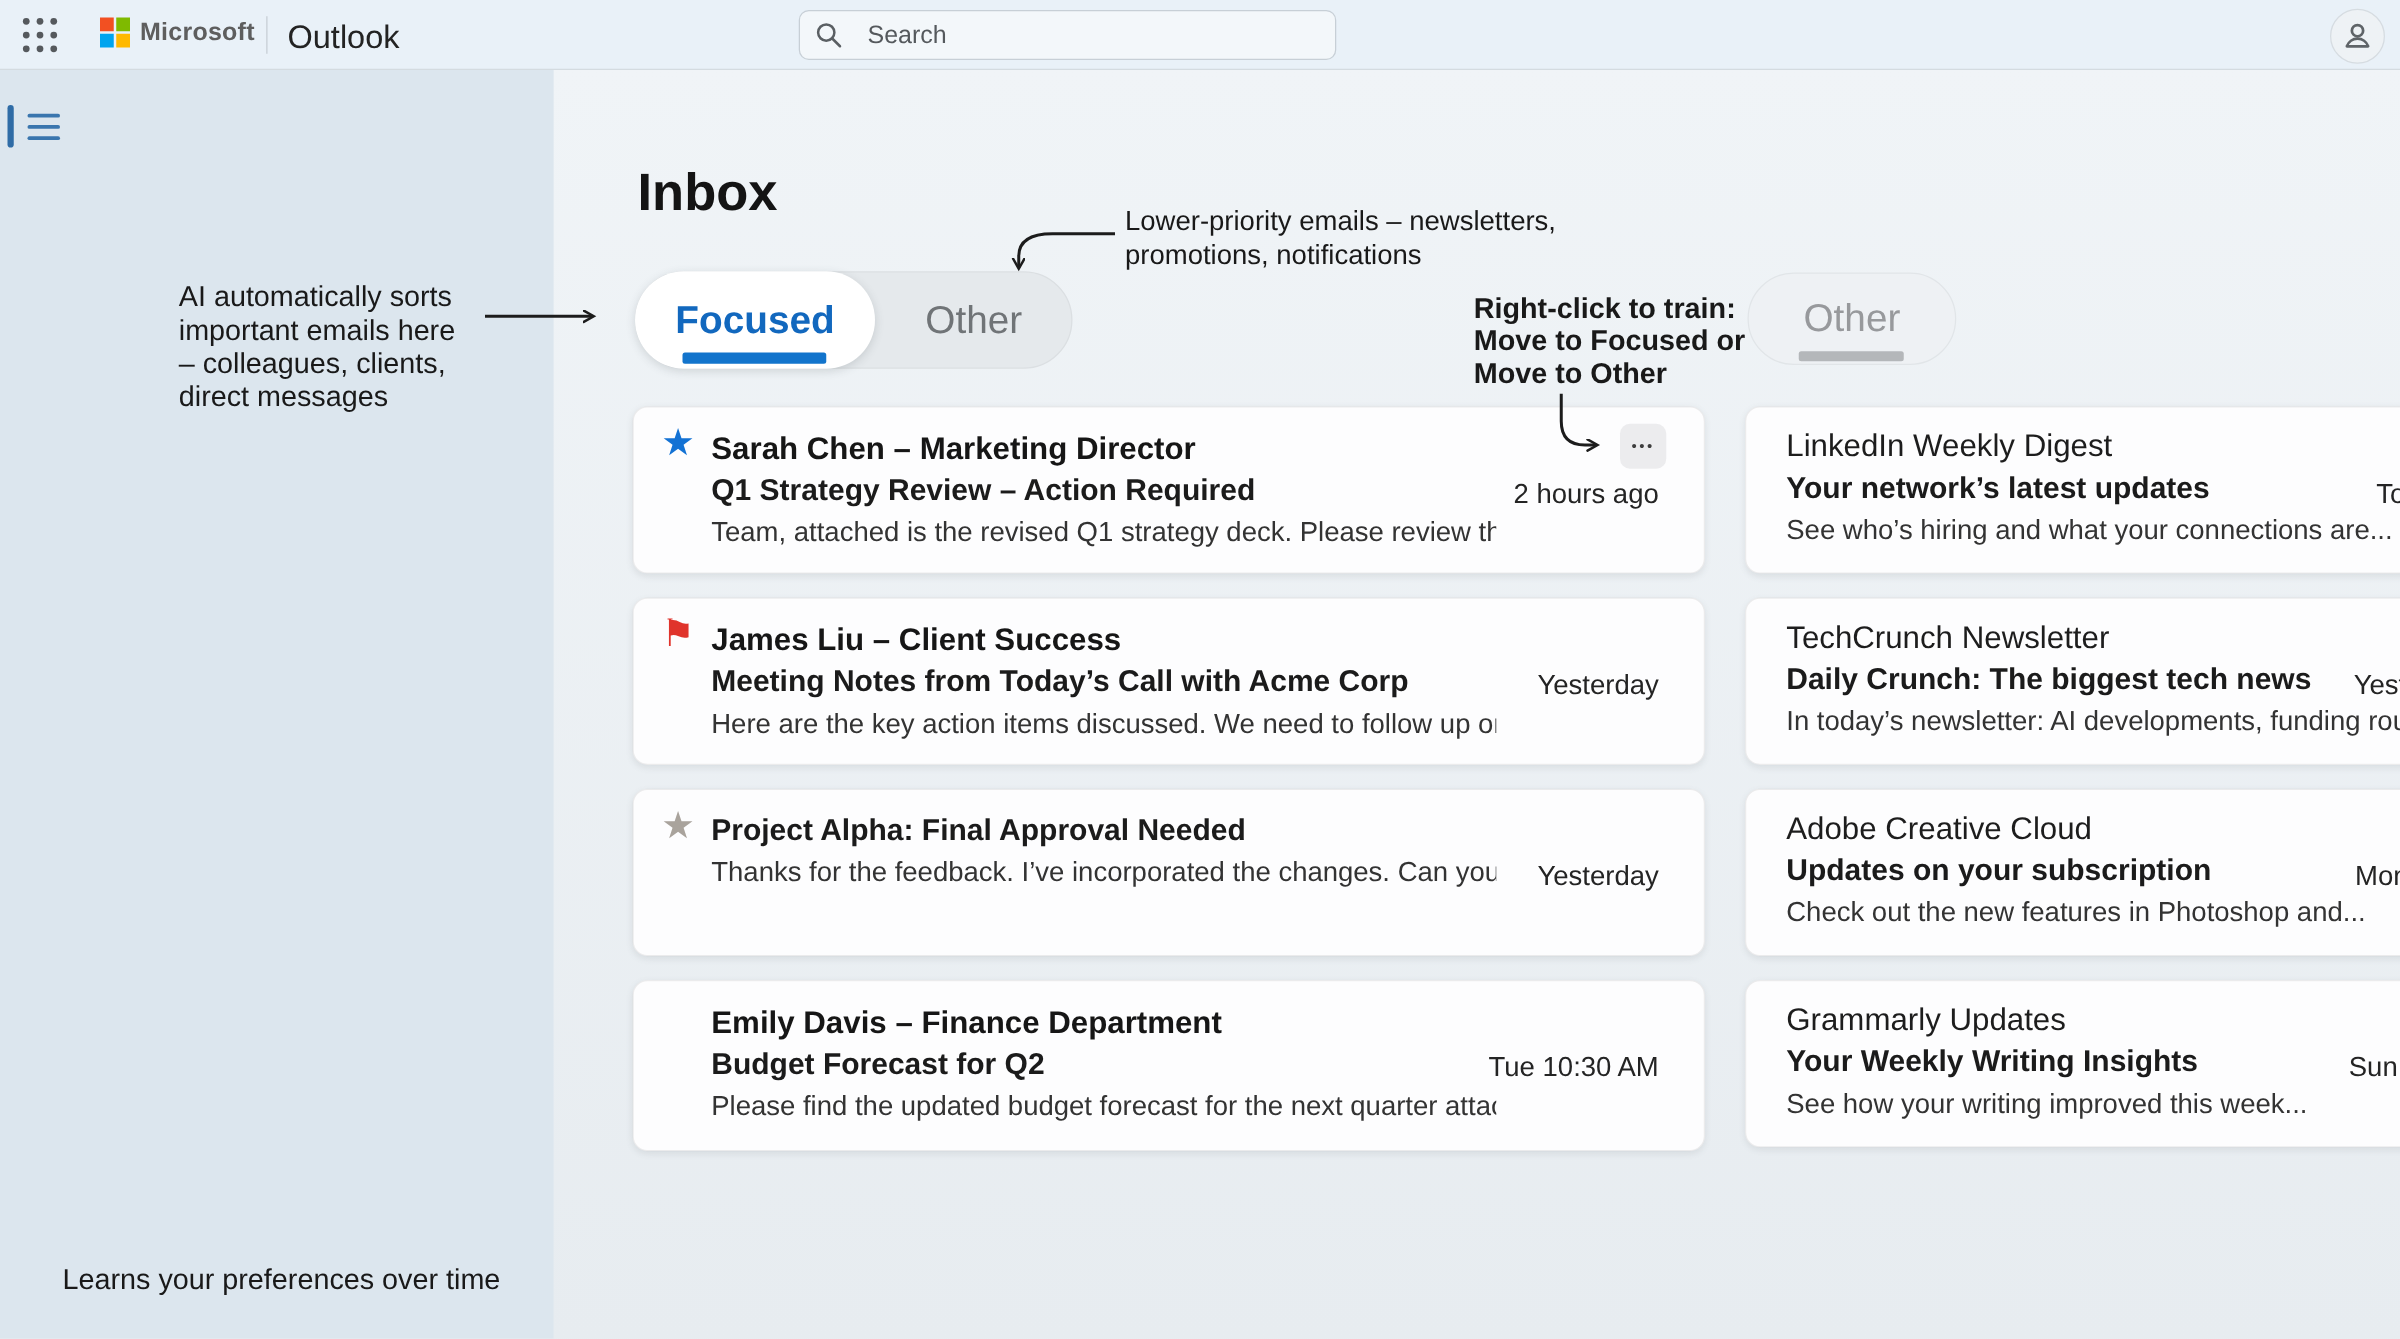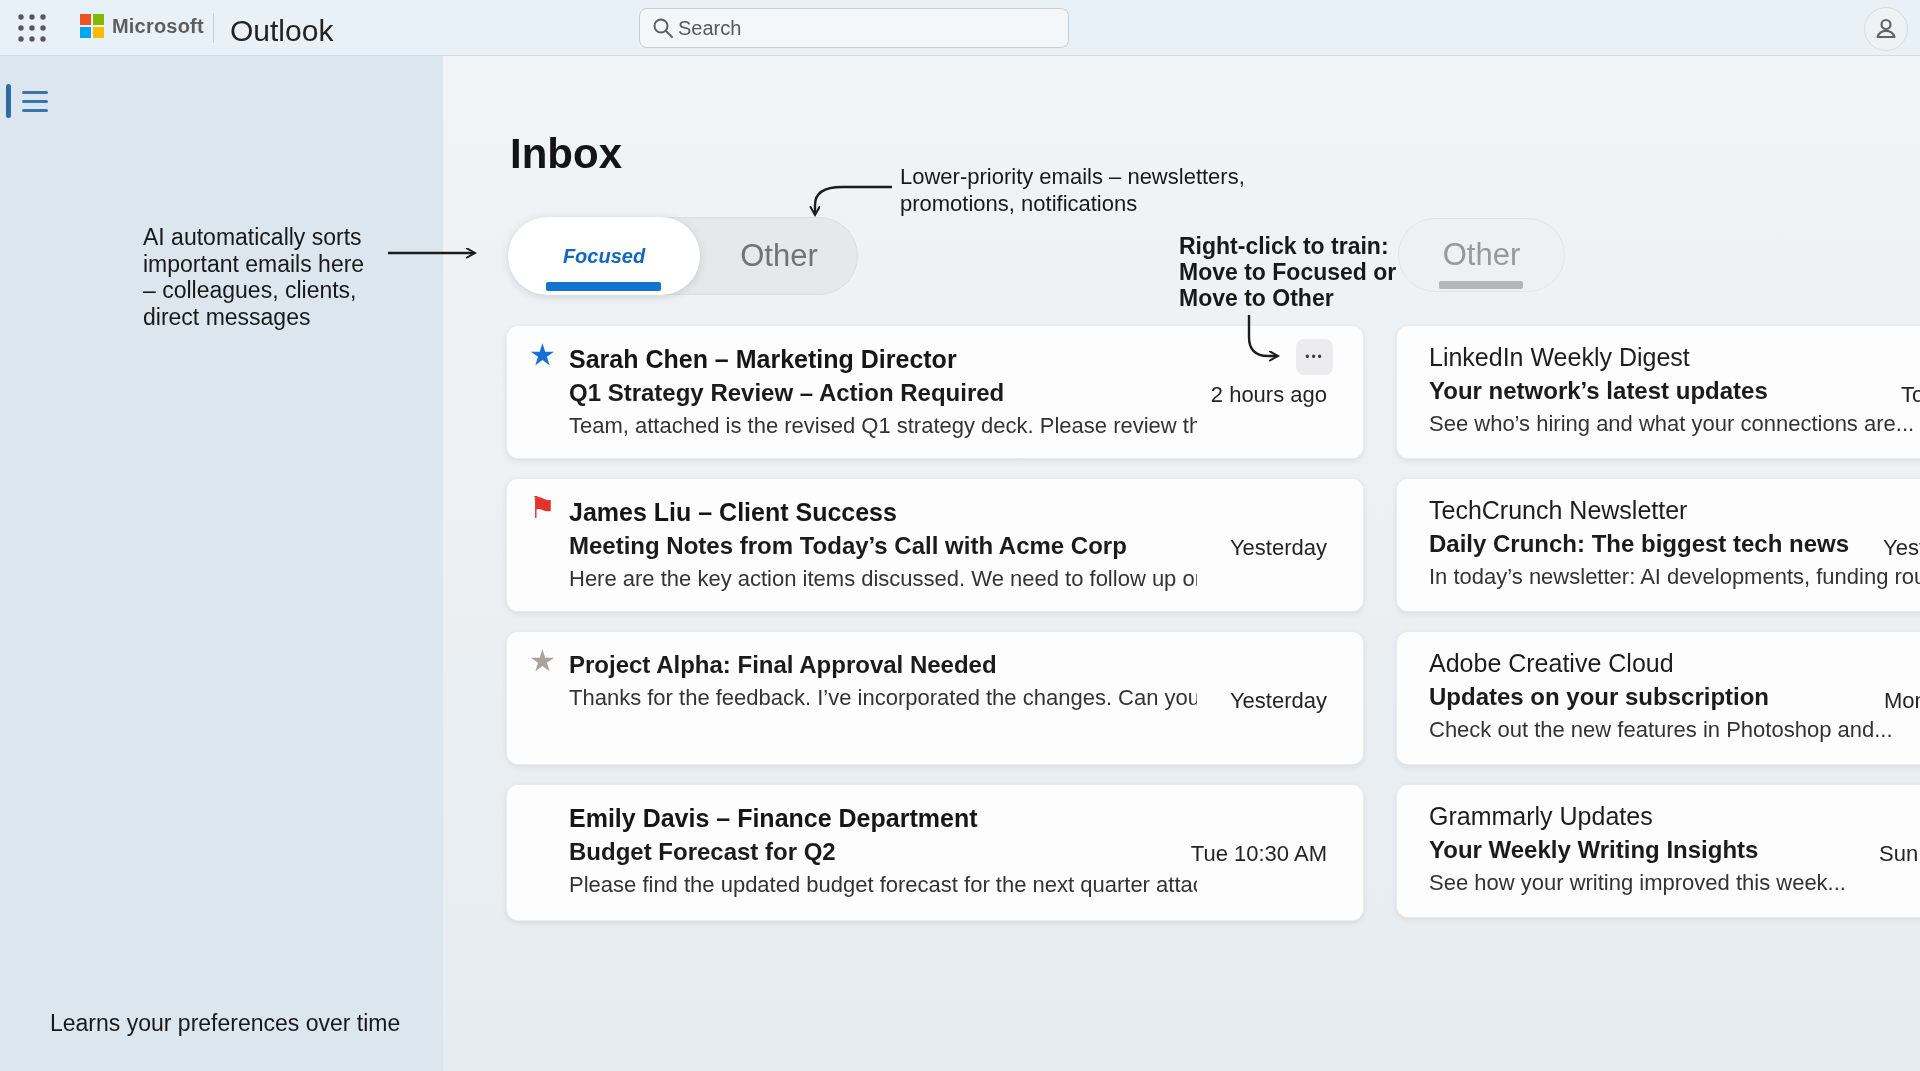--- a/index.html
+++ b/index.html
@@ -7,23 +7,23 @@
   .screen{position:relative;width:1920px;height:1071px;overflow:hidden;}
 
   
   .topbar{position:absolute;left:0;top:0;width:1920px;height:55px;background:#e9f1f8;border-bottom:1px solid #d4dbe0;z-index:5;}
   .waffle{position:absolute;left:16px;top:12px;width:32px;height:32px;cursor:pointer;}
   .brand{position:absolute;left:80px;top:14px;display:flex;align-items:center;gap:8px;}
   .mslogo{display:grid;grid-template-columns:11px 11px;grid-template-rows:11px 11px;gap:2px;}
   .mslogo span{display:block;}
   .msname{font-size:20px;font-weight:700;color:#5e5e5e;letter-spacing:.2px;}
   .brand-divider{position:absolute;left:213px;top:13px;width:1px;height:30px;background:#c6cdd3;}
-  .appname{position:absolute;left:230px;top:14px;font-size:30px;color:#232323;}
+  .appname{position:absolute;left:230px;top:14px;font-size:26px;color:#232323;}
   .searchbox{position:absolute;left:639px;top:8px;width:430px;height:40px;background:#f3f7fa;border:1px solid #c7cfd6;border-radius:8px;display:flex;align-items:center;box-sizing:border-box;padding:0 12px;}
-  .searchbox input{border:none;outline:none;background:transparent;font-size:20px;color:#3c4043;margin-left:2px;width:340px;font-family:"Liberation Sans",sans-serif;}
+  .searchbox input{border:none;outline:none;background:transparent;font-size:20px;color:#3c4043;margin-left:18px;width:340px;font-family:"Liberation Sans",sans-serif;}
   .searchbox input::placeholder{color:#55595d;opacity:1;}
   .avatar{position:absolute;left:1864px;top:7px;width:42px;height:42px;border-radius:50%;background:#eef2f5;border:1px solid #d6dce1;display:flex;align-items:center;justify-content:center;cursor:pointer;}
 
   
   .leftpanel{position:absolute;left:0;top:55px;width:443px;height:1016px;background:#dce6ee;}
   .accent{position:absolute;left:6px;top:29px;width:5px;height:34px;background:#2f6ca6;border-radius:3px;}
   .hamburger{position:absolute;left:22px;top:36px;width:26px;height:21px;display:flex;flex-direction:column;justify-content:space-between;cursor:pointer;}
   .hamburger i{display:block;height:3px;background:#3a76ae;border-radius:2px;}
 
   
@@ -33,21 +33,21 @@
   .note-other{left:900px;top:163px;font-size:22px;line-height:27px;}
   .note-train{left:1179px;top:233px;font-size:23px;line-height:26px;font-weight:bold;}
 
   
   .content{position:absolute;left:443px;top:55px;width:1477px;height:1016px;background:linear-gradient(180deg,#f0f4f7 0%,#e7ecf0 100%);}
   .page-title{position:absolute;left:63px;top:71px;margin:4px;font-size:42px;font-weight:700;color:#141414;}
 
   
   .tabgroup{position:absolute;left:65px;top:162px;width:350px;height:78px;background:#e5e9ec;border:1px solid #dbdfe2;border-radius:39px;box-sizing:border-box;}
   .tab-focused{position:absolute;left:-1px;top:-1px;width:192px;height:78px;background:#ffffff;border-radius:39px;box-shadow:0 2px 8px rgba(60,70,80,.18);display:flex;align-items:center;justify-content:center;cursor:pointer;}
-  .tab-focused span{font-size:20px;font-weight:700;font-style:italic;}
+  .tab-focused span{font-size:31px;font-weight:700;}
   .tab-underline-blue{position:absolute;left:38px;bottom:4px;width:115px;height:9px;border-radius:2px;}
   .tab-other{position:absolute;left:191px;top:0;width:158px;height:76px;display:flex;align-items:center;justify-content:center;cursor:pointer;}
   .tab-other span{font-size:31px;color:#707477;}
   .tab-other-right{position:absolute;left:955px;top:163px;width:167px;height:74px;background:#eef1f4;border:1px solid #e1e5e8;border-radius:37px;box-sizing:border-box;display:flex;align-items:center;justify-content:center;cursor:pointer;}
   .tab-other-right span{font-size:31px;}
   .tab-underline-gray{position:absolute;left:40px;bottom:2px;width:84px;height:8px;border-radius:2px;}
 
   
   .card{position:absolute;background:#fdfdfe;border:1px solid rgba(0,0,0,.07);border-radius:12px;box-shadow:0 2px 5px rgba(90,100,110,.12);box-sizing:border-box;cursor:pointer;}
   .card-l{left:506px;width:858px;height:134px;}

